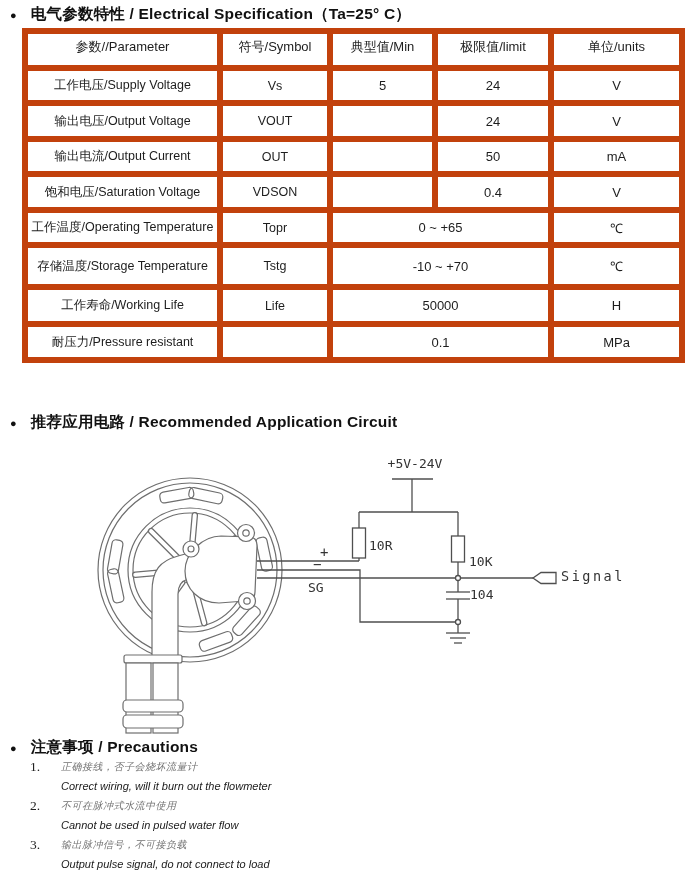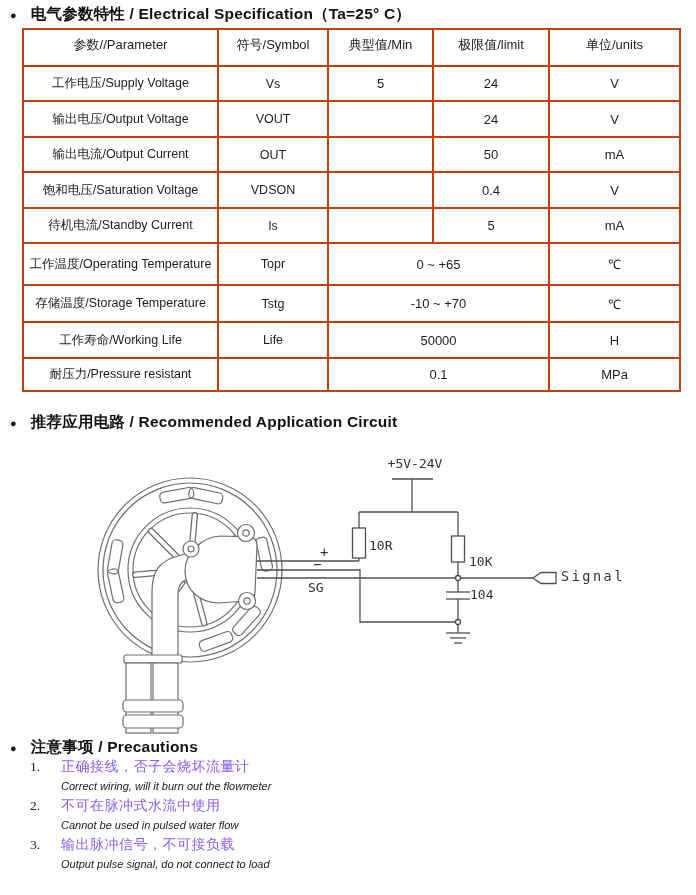--- a/index.html
+++ b/index.html
@@ -20,21 +20,21 @@
   .sec-head .bullet{
     font-size:11px;margin-right:14px;line-height:1;position:relative;top:1px;color:#111;
   }
   
   table.spec{
     position:absolute;left:22px;top:28px;width:657px;
     border-collapse:collapse;table-layout:fixed;
     font-size:13px;color:#1d1d1d;
   }
   table.spec td, table.spec th{
-    border:2px solid #c2410c;
+    border:6px solid #c2410c;
     text-align:center;vertical-align:middle;
     font-weight:normal;white-space:nowrap;
     overflow:visible;padding:0;
   }
   table.spec{border:2px solid #2c2c2c;}
   table.spec tr.hdr{height:37px;}
   table.spec tr.hdr th{padding-bottom:6px;font-size:13px;}
   table.spec tbody tr:nth-child(1){height:35px;}
   table.spec tbody tr:nth-child(2){height:36px;}
   table.spec tbody tr:nth-child(3){height:35px;}
@@ -56,22 +56,22 @@
   .clabel.center{text-align:center;}
   
   .plist{position:absolute;left:30px;top:757px;width:620px;}
   .pitem{display:flex;margin-bottom:0px;}
   .pnum{
     width:31px;flex:0 0 31px;font-family:"Liberation Serif", serif;
     font-size:13.5px;color:#222;line-height:19.5px;
   }
   .ptext{flex:1;}
   .pcn{
-    font-family:"Liberation Serif", serif;font-size:14px;color:#8b5cf6;
-    line-height:19.5px;letter-spacing:0.5px;
+    font-family:"Liberation Serif", serif;font-size:10px;color:#737373;
+    line-height:19.5px;letter-spacing:0.5px;font-style:italic;
   }
   .pen{
     font-family:"Liberation Sans", sans-serif;font-size:11px;color:#1a1a1a;
     line-height:19.5px;margin-bottom:0px;font-style:italic;
   }
 </style>
 </head>
 <body>
 
 <div class="sec-head" style="top:4px;">
@@ -117,27 +117,20 @@
         <td colspan="1" class="c-value"></td>
         <td colspan="1" class="c-value">50</td>
         <td colspan="1" class="c-unit">mA</td>
       </tr>
       <tr>
         <td colspan="1" class="c-param">饱和电压/Saturation Voltage</td>
         <td colspan="1" class="c-symbol">VDSON</td>
         <td colspan="1" class="c-value"></td>
         <td colspan="1" class="c-value">0.4</td>
         <td colspan="1" class="c-unit">V</td>
-      </tr>
-      <tr>
-        <td colspan="1" class="c-param">待机电流/Standby Current</td>
-        <td colspan="1" class="c-symbol">Is</td>
-        <td colspan="1" class="c-value"></td>
-        <td colspan="1" class="c-value">5</td>
-        <td colspan="1" class="c-unit">mA</td>
       </tr>
       <tr>
         <td colspan="1" class="c-param">工作温度/Operating Temperature</td>
         <td colspan="1" class="c-symbol">Topr</td>
         <td colspan="2" class="c-value">0 ~ +65</td>
         <td colspan="1" class="c-unit">℃</td>
       </tr>
       <tr>
         <td colspan="1" class="c-param">存储温度/Storage Temperature</td>
         <td colspan="1" class="c-symbol">Tstg</td>

